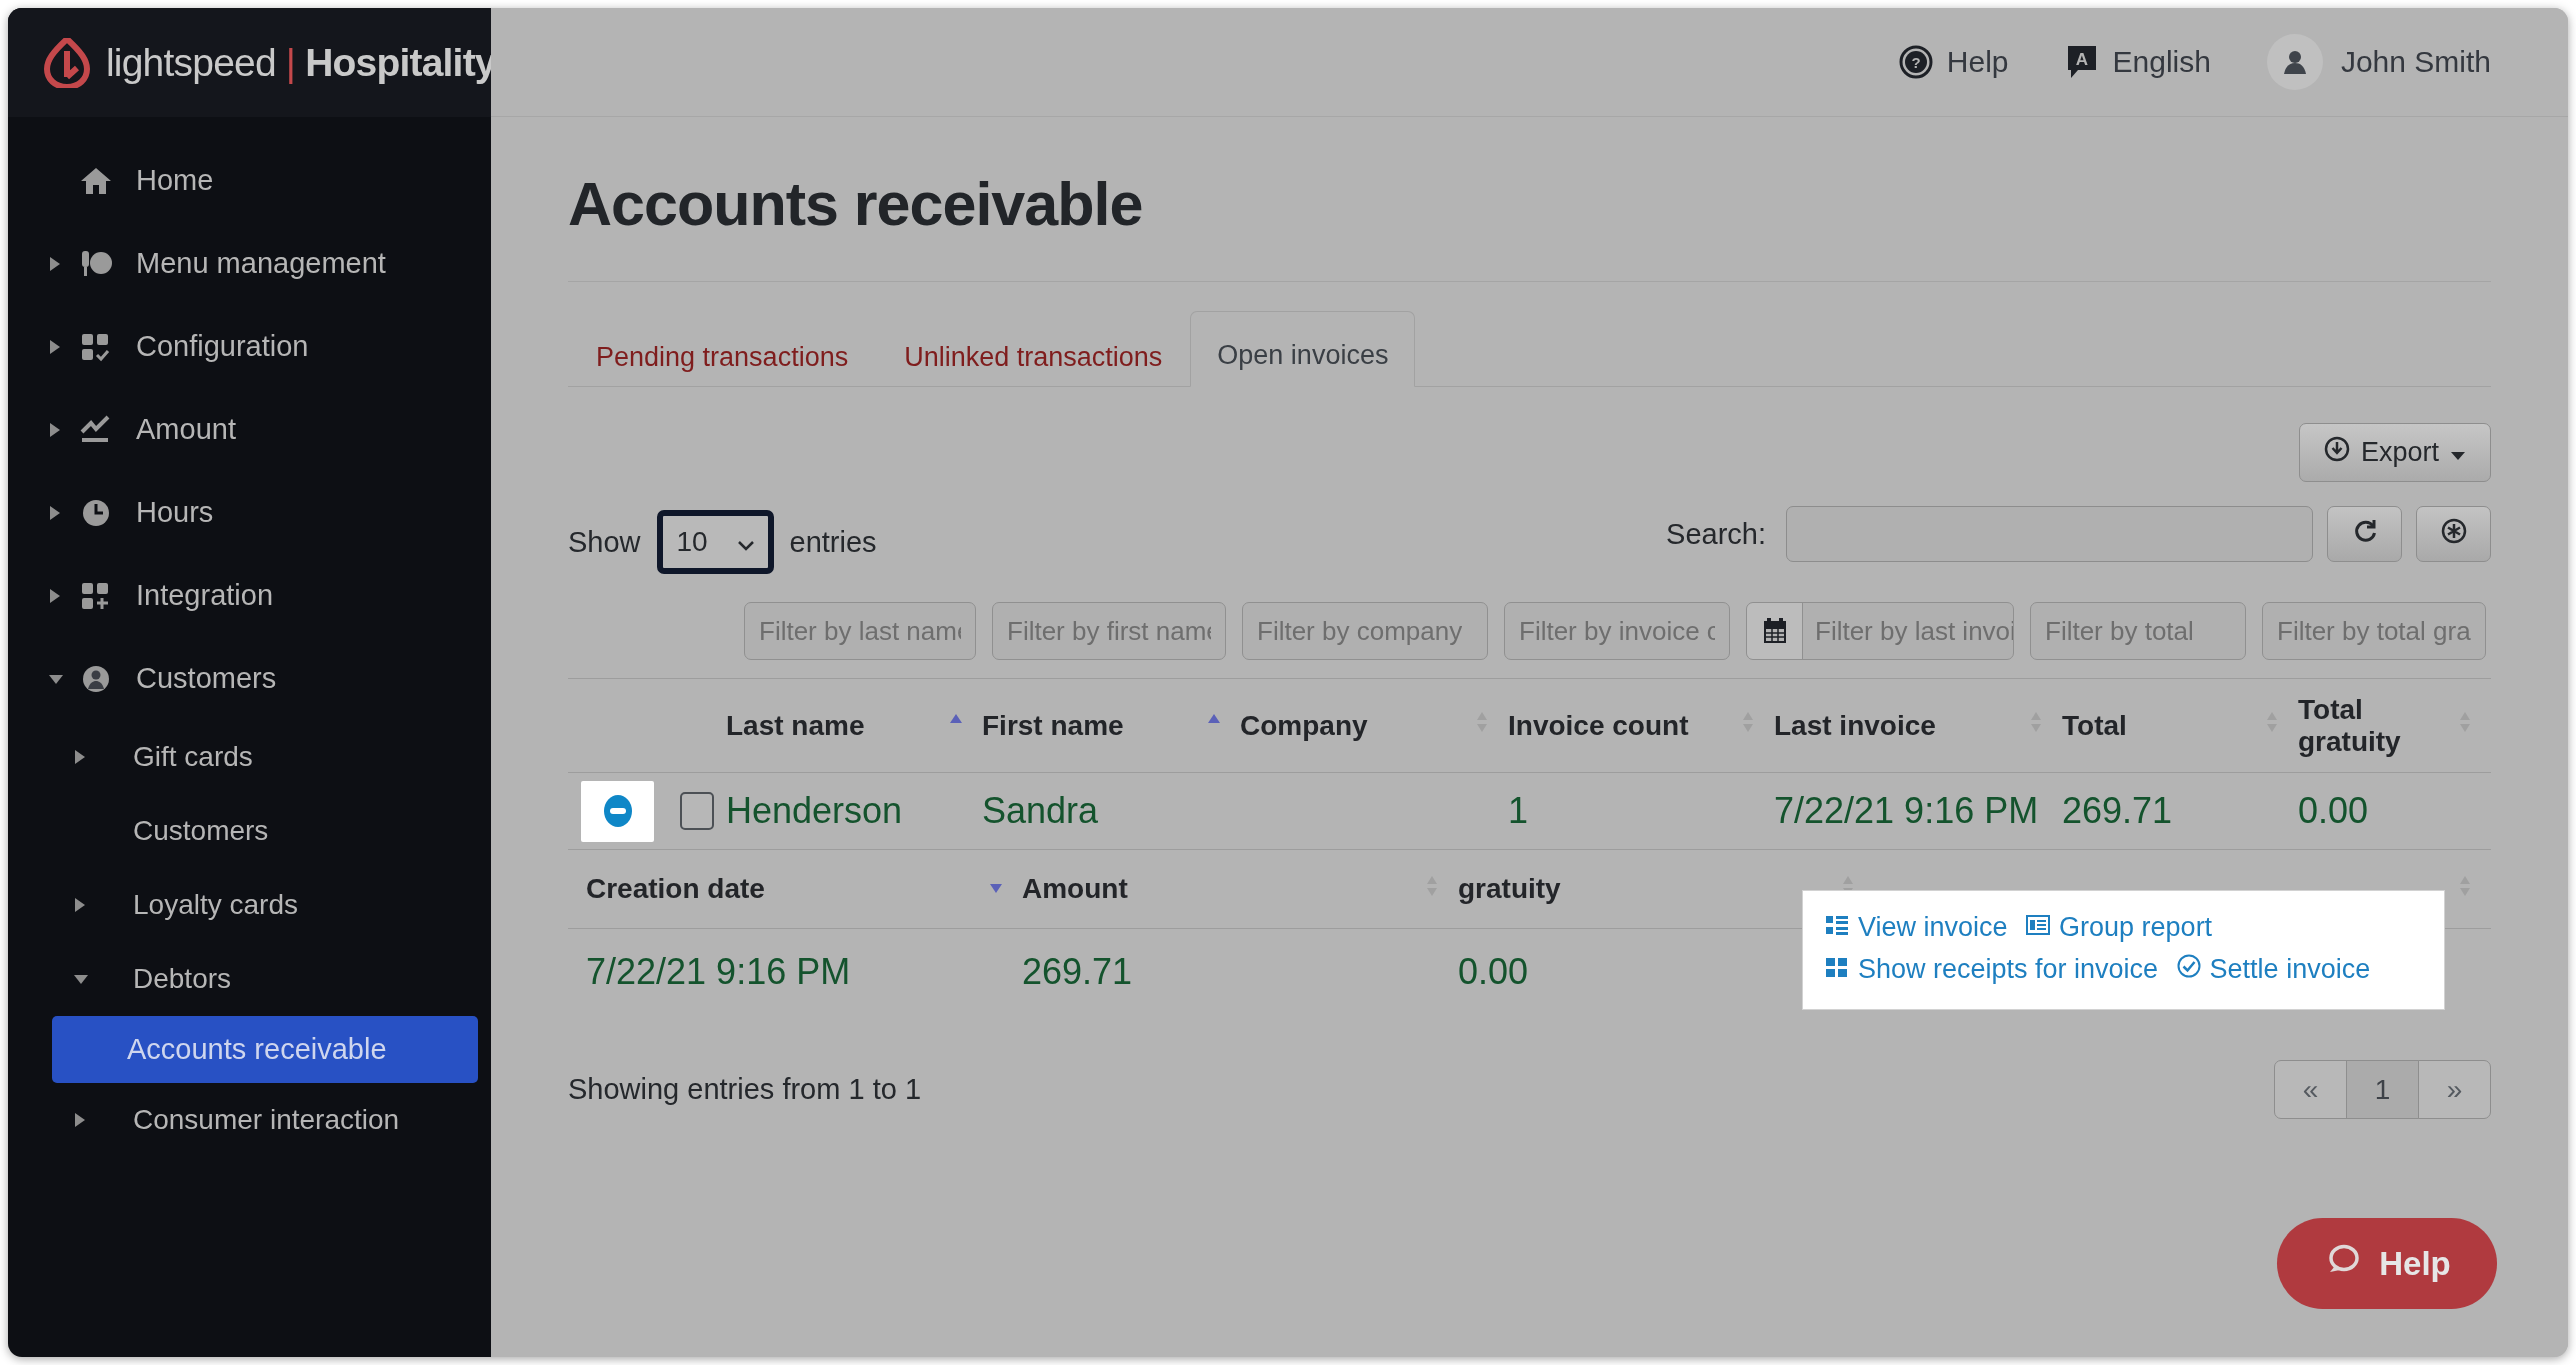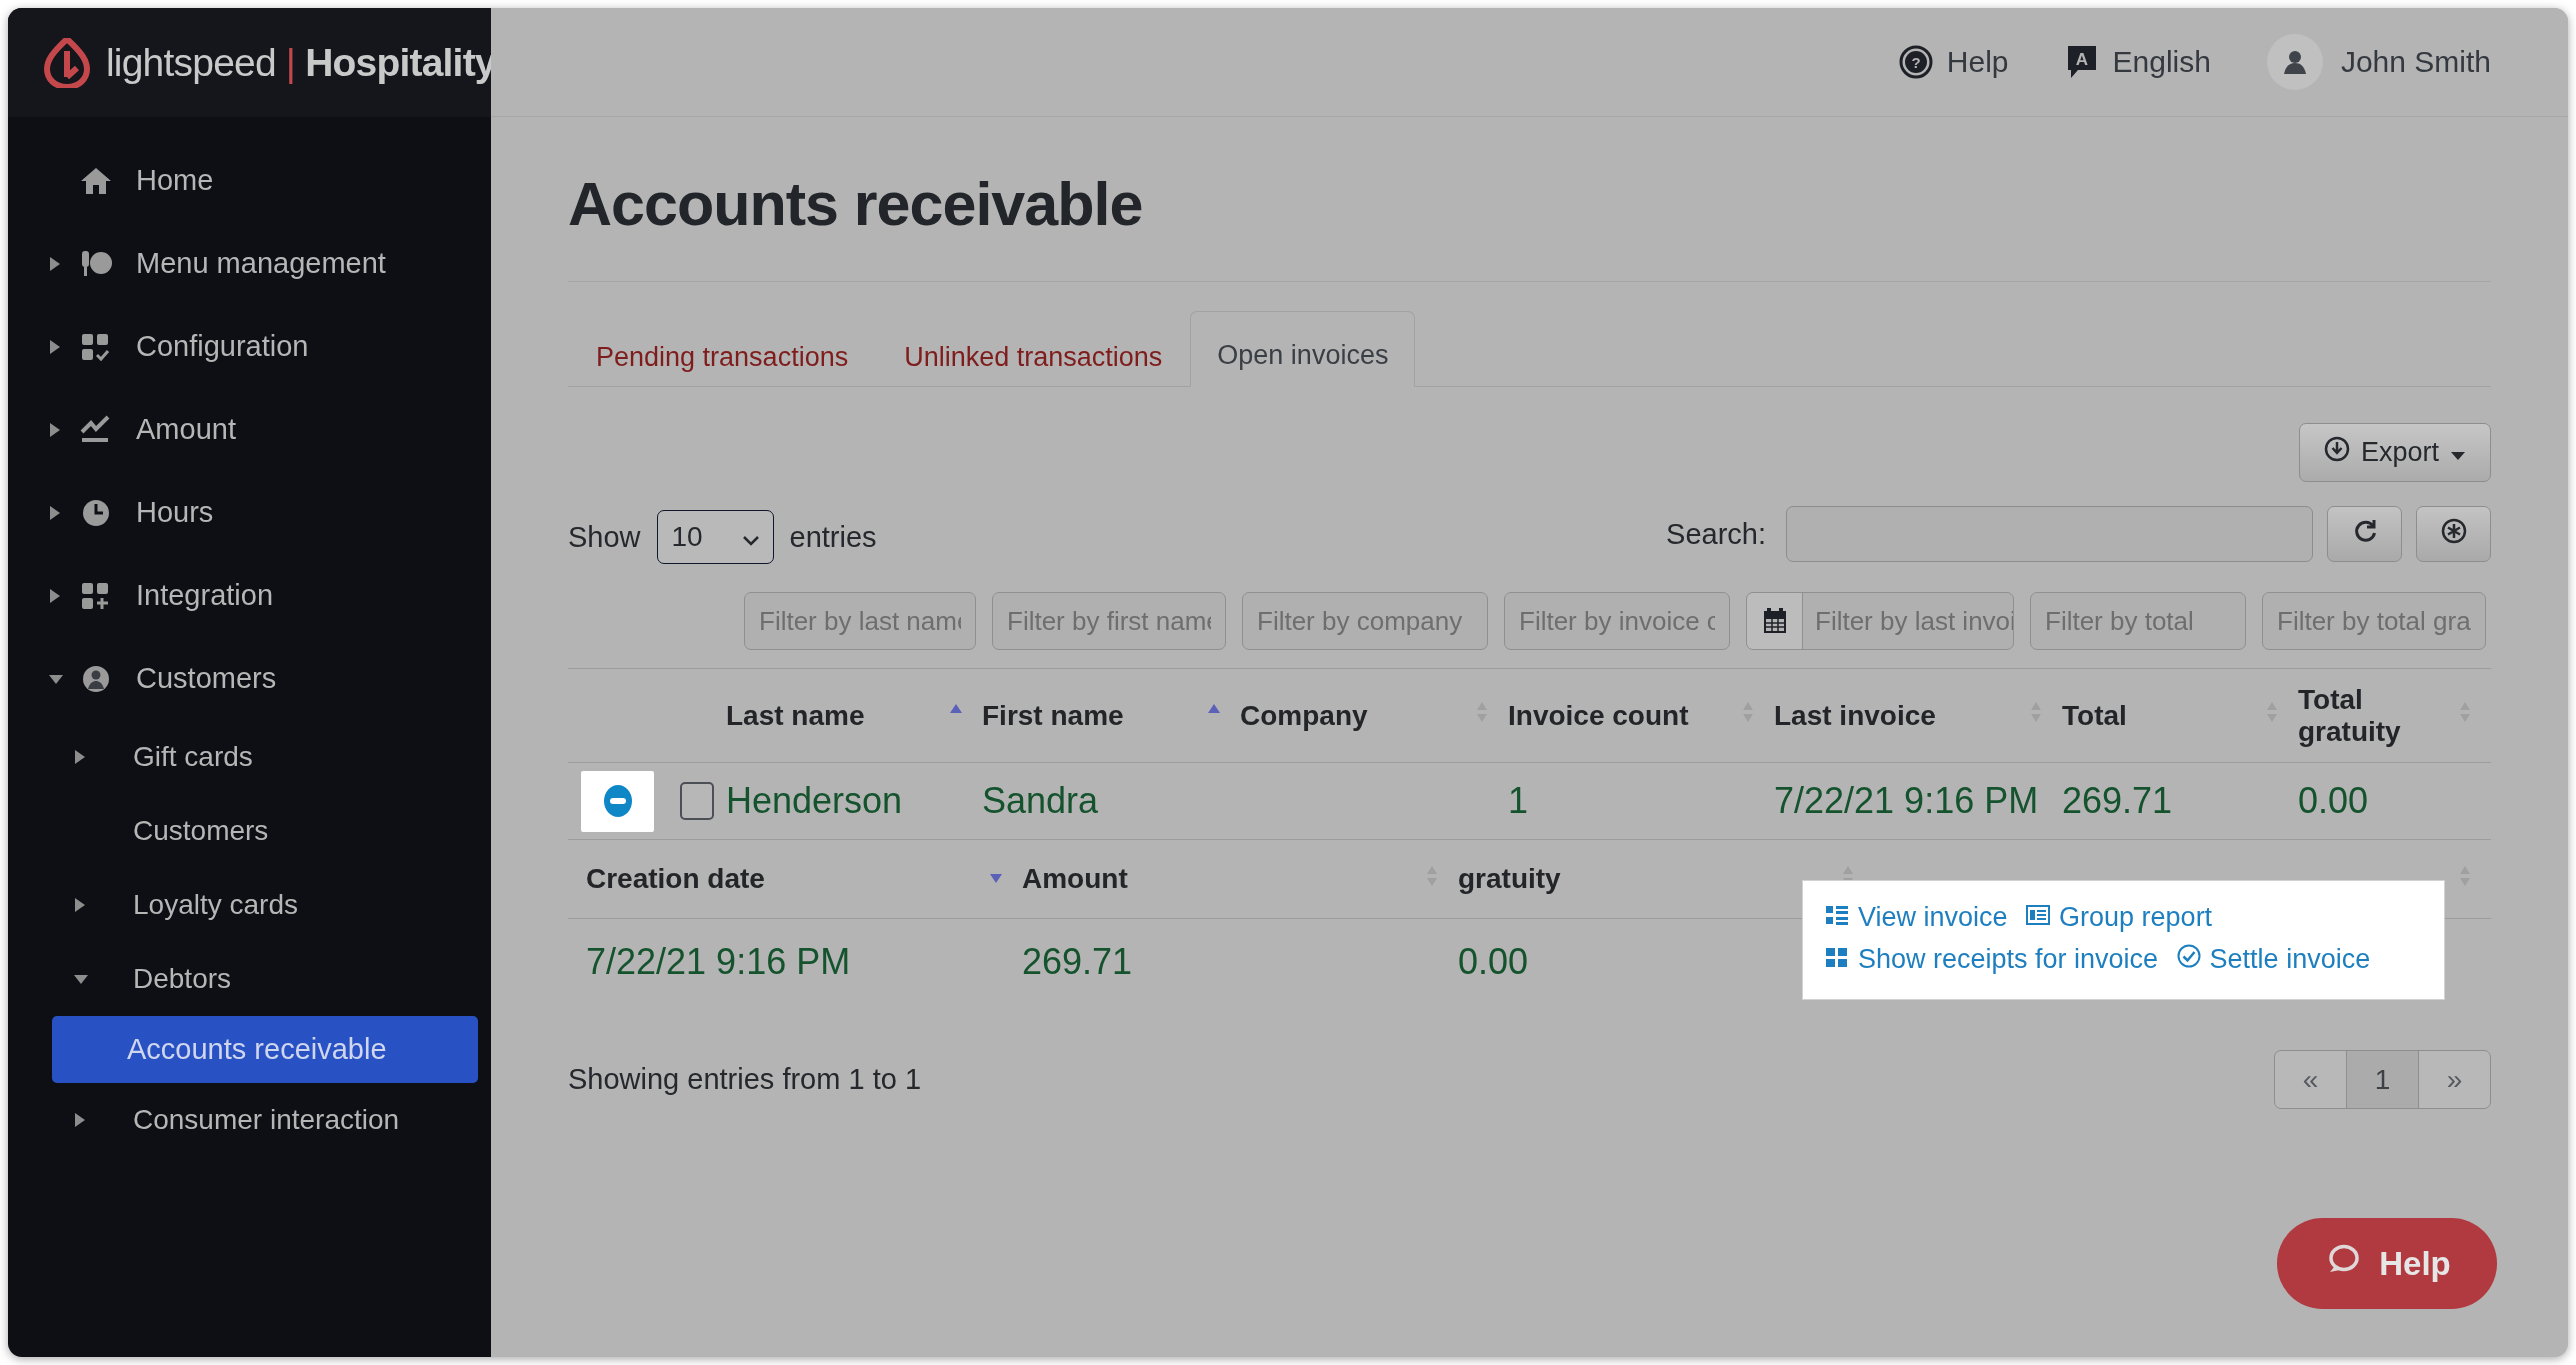--- a/index.html
+++ b/index.html
@@ -138,21 +138,21 @@
     cursor: pointer; white-space: nowrap;
   }
   .filters-row { margin-top: 22px; }
   .showrow {
     display: flex; align-items: center; margin-top: 28px;
     font-size: 29px; color: #25282c; position: relative;
   }
   .select-box {
     margin: 0 16px;
     background: #b9b9b9;
-    border: 1px solid #0f172a;
+    border: 6px solid #0f172a;
     border-radius: 7px;
     font-size: 28px; color: #25282c;
     padding: 10px 14px;
     width: 117px;
     display: flex; align-items: flex-end; justify-content: space-between;
     cursor: pointer;
   }
   .search-zone {
     position: absolute; right: 0; top: -4px;
     display: flex; align-items: center; gap: 14px;

